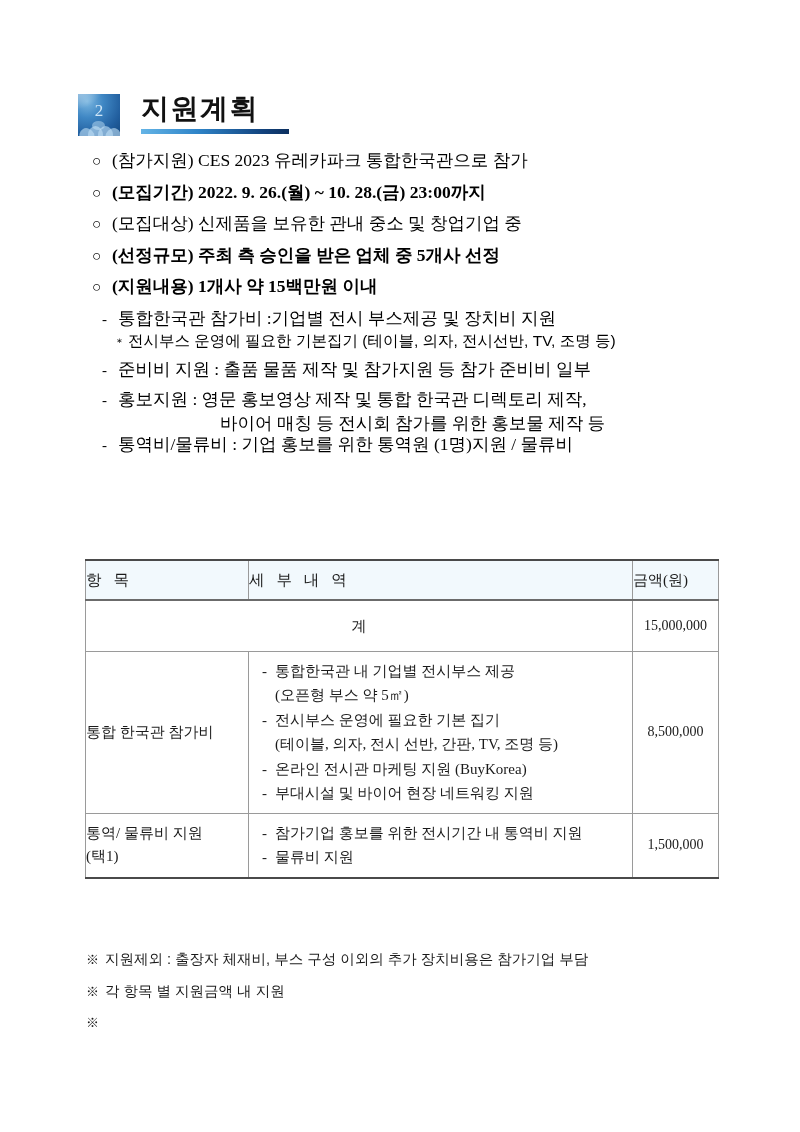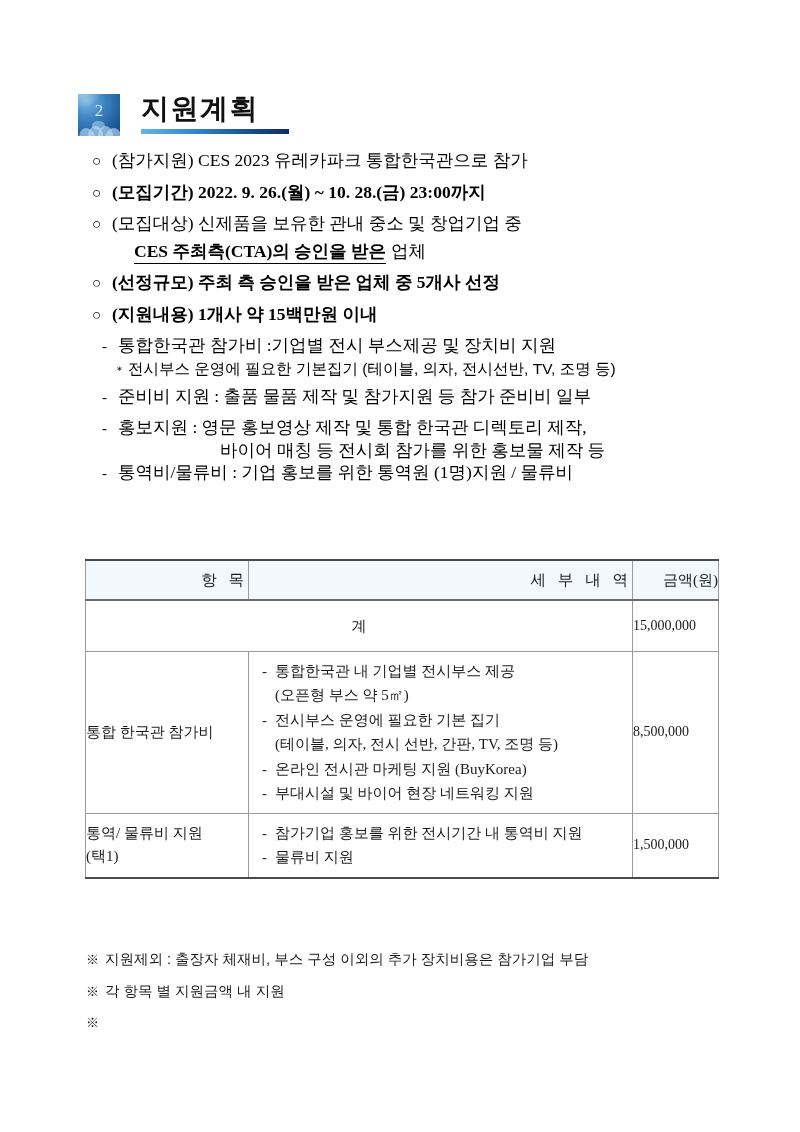--- a/index.html
+++ b/index.html
@@ -181,27 +181,27 @@
     color: #1a1a1a;
   }
   .tbl thead th {
     background: #f2f9fd;
     border-top: 2.6px solid #4a4a4a;
     border-bottom: 2.2px solid #6b6b6b;
     height: 38px;
     font-weight: normal;
     font-size: 15.5px;
     letter-spacing: 4px;
-    text-align: right;
+    text-align: left;
   }
   .tbl thead th.amt { letter-spacing: 0; font-size: 15px; }
 
   .tbl tbody td { padding: 7px 0; }
   .c-item { text-align: left; font-size: 15px; line-height: 1.55; }
-  .c-amt  { font-size: 14px; }
+  .c-amt  { text-align: center; font-size: 14px; }
   .c-det  { padding-left: 13px !important; padding-right: 6px !important; }
 
   .tbl tbody tr.last td { border-bottom: 2.2px solid #4a4a4a; }
 
   .det-line {
     font-size: 15px;
     line-height: 1.63;
     white-space: nowrap;
   }
   .det-line .dm { display: inline-block; width: 13px; }
@@ -256,23 +256,20 @@
     </div>
     <div class="ln lvl1">
       <span class="mk">○</span>
       <span class="tx b">(모집기간) 2022. 9. 26.(월) ~ 10. 28.(금) 23:00까지</span>
     </div>
     <div class="ln lvl1">
       <span class="mk">○</span>
       <span class="tx">(모집대상) 신제품을 보유한 관내 중소 및 창업기업 중</span>
     </div>
 
-    <div class="u-line">
-      <span class="uu b">CES 주최측(CTA)의 승인을 받은</span><span class="tail">업체</span>
-    </div>
 
     <div class="ln lvl1">
       <span class="mk">○</span>
       <span class="tx b">(선정규모) 주최 측 승인을 받은 업체 중 5개사 선정</span>
     </div>
     <div class="ln lvl1">
       <span class="mk">○</span>
       <span class="tx b">(지원내용) 1개사 약 15백만원 이내</span>
     </div>
 

